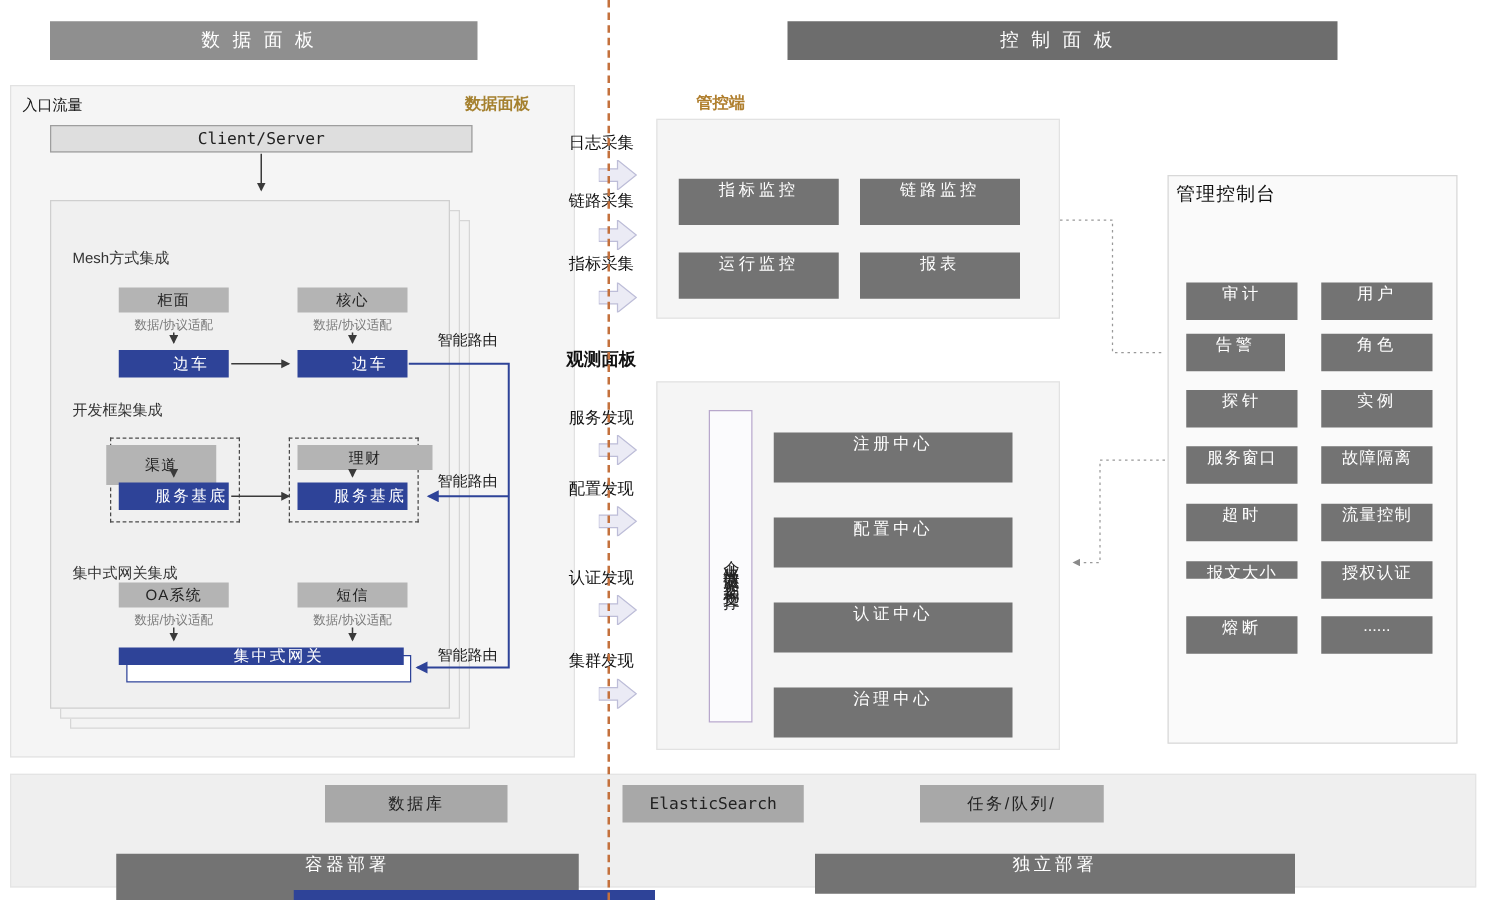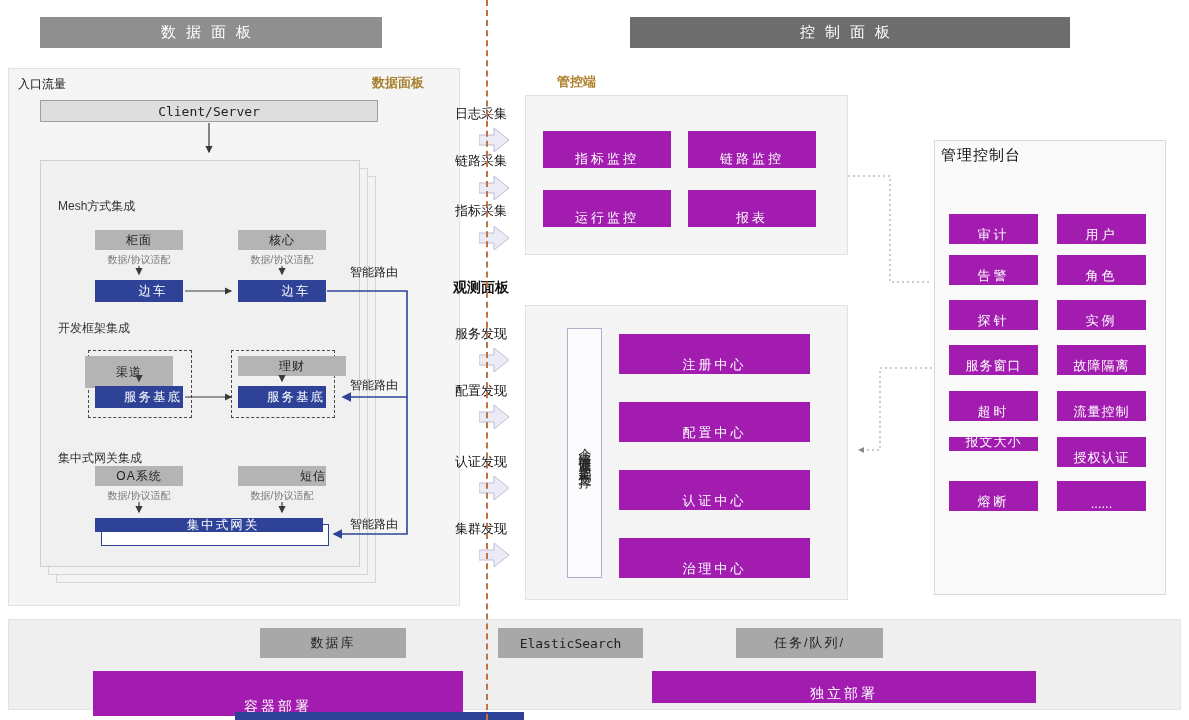--- a/index.html
+++ b/index.html
@@ -7,22 +7,22 @@
     font-family:"Liberation Sans",sans-serif;overflow:hidden;}
   .abs{position:absolute;box-sizing:border-box;}
   .hdr{display:flex;align-items:center;justify-content:center;color:#fff;
     font-size:15px;letter-spacing:10px;}
   .panel{background:#f5f5f5;border:1px solid #e2e2e2;}
   .stack{background:#f3f3f3;border:1px solid #d6d6d6;}
   .node-gray{background:#b4b4b4;color:#222;display:flex;align-items:center;
     justify-content:center;font-size:12px;letter-spacing:1px;}
   .node-blue{background:#2e4398;color:#fff;display:flex;align-items:center;
     justify-content:center;font-size:12.5px;letter-spacing:2px;padding-left:28px;}
-  .btn-blue{background:#a21caf;color:#fff;display:flex;align-items:flex-end;
-    justify-content:center;font-size:13px;letter-spacing:3px;}
+  .btn-blue{background:#737373;color:#fff;display:flex;align-items:flex-start;
+    justify-content:center;font-size:13px;letter-spacing:3px;margin-top:12px;}
   .sec-title{font-size:12px;color:#333;}
   .adapter{font-size:10px;color:#7a7a7a;text-align:center;white-space:nowrap;}
   .route{font-size:12px;color:#1c1c1c;white-space:nowrap;}
   .flow-label{font-size:13px;color:#111;white-space:nowrap;}
   .gold{color:#a5812f;font-weight:bold;font-size:13px;white-space:nowrap;}
   .dashedbox{border:1px dashed #4a4a4a;background:transparent;}
   .mono{font-family:"DejaVu Sans Mono",monospace;}
   .graybar{background:#a8a8a8;color:#222;display:flex;align-items:center;
     justify-content:center;font-size:13px;letter-spacing:2px;}
   .vtext{writing-mode:vertical-rl;text-orientation:upright;font-size:13px;
@@ -105,21 +105,21 @@
   </div>
   <div class="abs node-blue" style="left:238px;top:386px;width:88px;height:22px;">
     <span>服务基底</span>
   </div>
   <div class="abs route" style="left:350px;top:377px;">智能路由</div>
 
   <div class="abs sec-title" style="left:58px;top:450px;">集中式网关集成</div>
   <div class="abs node-gray" style="left:95px;top:466px;width:88px;height:20px;">
     <span>OA系统</span>
   </div>
-  <div class="abs node-gray" style="left:238px;top:466px;width:88px;height:20px;justify-content:flex-end;">
+  <div class="abs node-gray" style="left:238px;top:466px;width:88px;height:20px;">
     <span>短信</span>
   </div>
   <div class="abs adapter" style="left:89px;top:489px;width:100px;">数据/协议适配</div>
   <div class="abs adapter" style="left:232px;top:489px;width:100px;">数据/协议适配</div>
   <div class="abs" style="left:101px;top:524px;width:228px;height:22px;border:1px solid #2e4398;background:#fff;"></div>
   <div class="abs node-blue" style="left:95px;top:518px;width:228px;height:14px;">
     <span>集中式网关</span>
   </div>
   <div class="abs route" style="left:350px;top:516px;">智能路由</div>
 
@@ -202,21 +202,21 @@
 
   <div class="abs" style="left:934px;top:140px;width:232px;height:455px;background:#fafafa;border:1px solid #d8d8d8;"></div>
   <div class="abs console-title" style="left:941px;top:146px;">管理控制台</div>
 
   <div class="abs btn-blue" style="left:949px;top:214px;width:89px;height:30px;">
     <span>审计</span>
     </div>
   <div class="abs btn-blue" style="left:1057px;top:214px;width:89px;height:30px;">
     <span>用户</span>
     </div>
-  <div class="abs btn-blue" style="left:949px;top:255px;width:89px;height:30px;">
+  <div class="abs btn-blue" style="left:949px;top:255px;width:79px;height:30px;">
     <span>告警</span>
     </div>
   <div class="abs btn-blue" style="left:1057px;top:255px;width:89px;height:30px;">
     <span>角色</span>
     </div>
   <div class="abs btn-blue" style="left:949px;top:300px;width:89px;height:30px;">
     <span>探针</span>
     </div>
   <div class="abs btn-blue" style="left:1057px;top:300px;width:89px;height:30px;">
     <span>实例</span>

